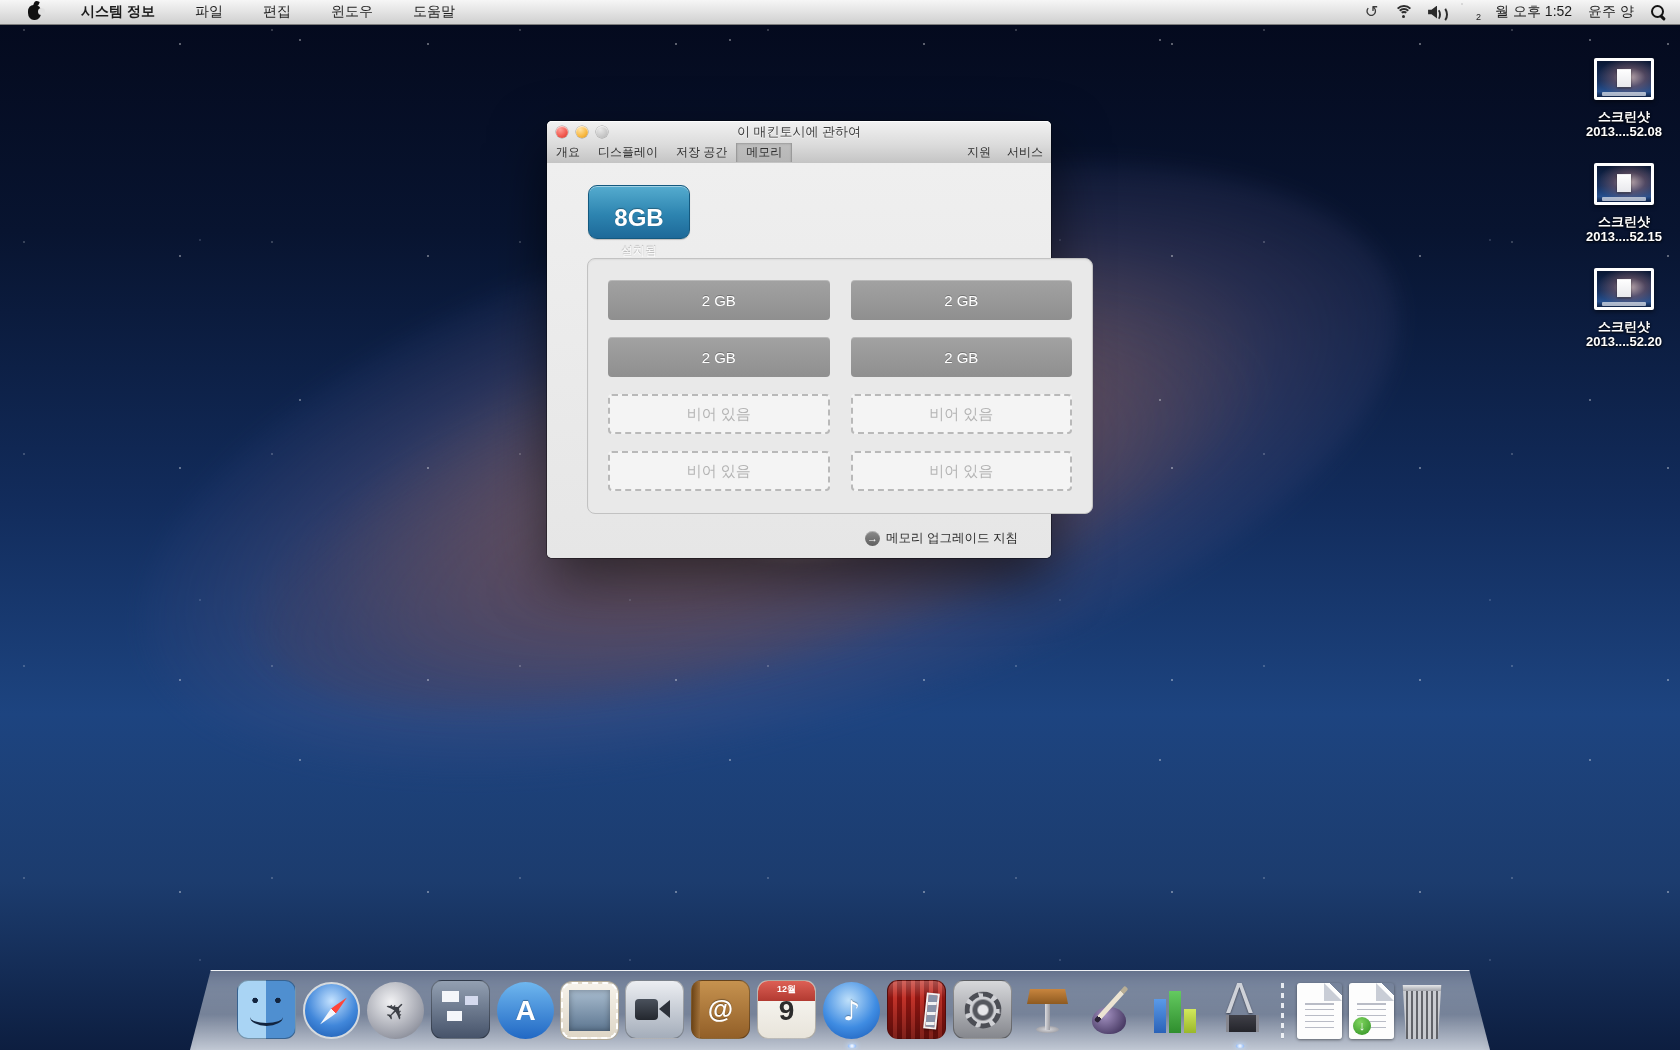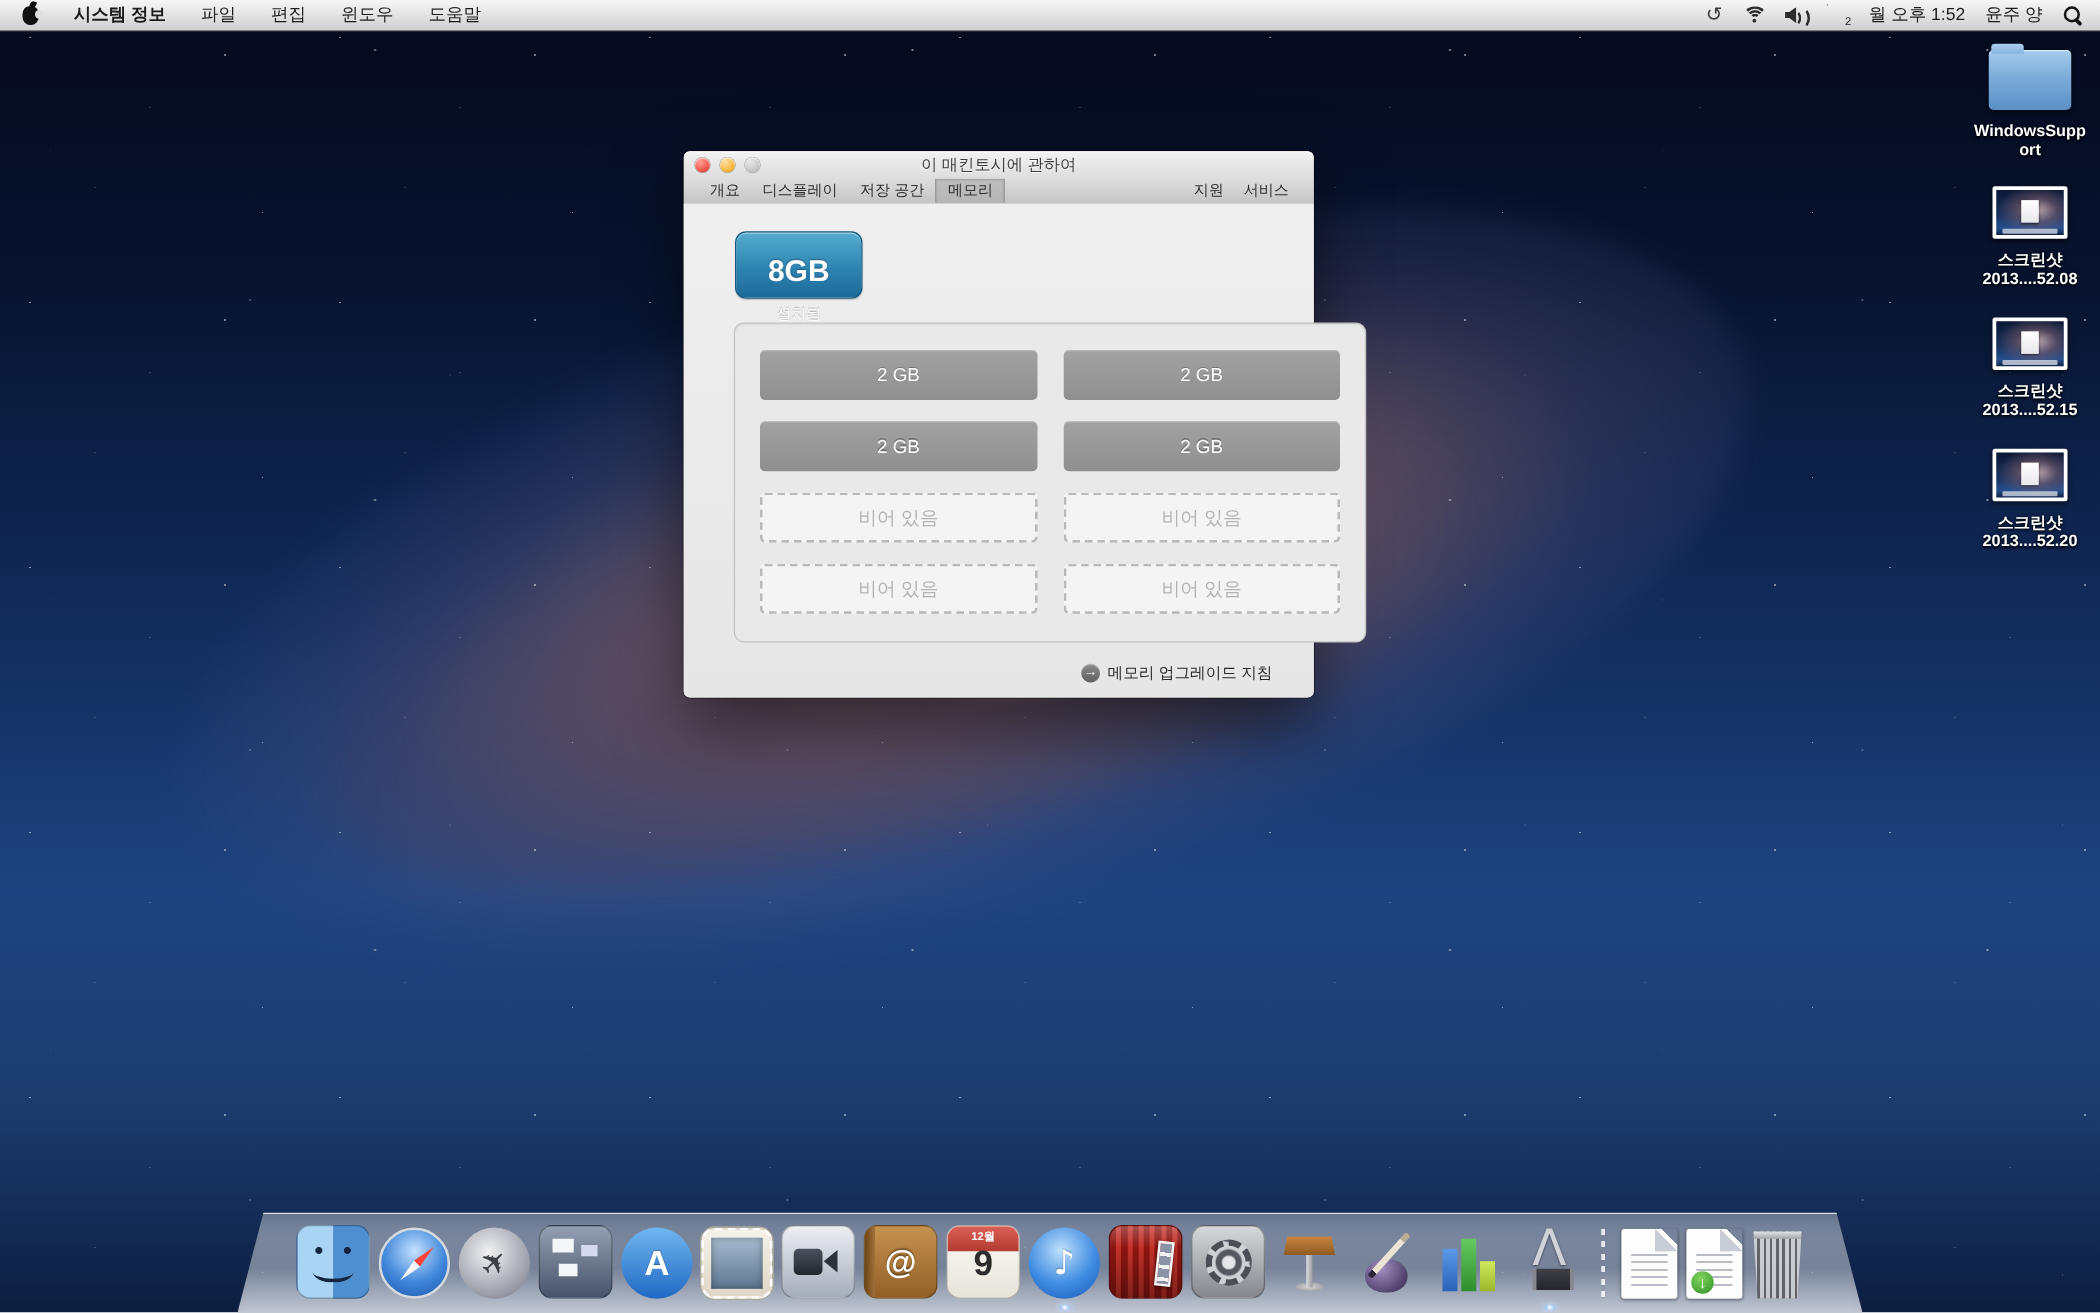--- a/index.html
+++ b/index.html
@@ -28,21 +28,21 @@
   .galaxy-dust{position:absolute;left:240px;top:330px;width:1050px;height:330px;border-radius:50%;
     transform:rotate(-16deg);filter:blur(14px);pointer-events:none;
     background:radial-gradient(ellipse at 45% 58%,rgba(90,55,60,.5) 0%,rgba(90,60,70,.3) 38%,transparent 70%);}
   .galaxy-core{position:absolute;left:700px;top:400px;width:320px;height:150px;border-radius:50%;
     transform:rotate(-16deg);filter:blur(6px);pointer-events:none;
     background:radial-gradient(ellipse,rgba(255,252,248,.95),rgba(240,210,205,.5) 55%,transparent 75%);}
   
   .menubar{position:absolute;top:0;left:0;right:0;height:24px;z-index:60;display:flex;align-items:center;
     background:linear-gradient(180deg,#f6f6f6 0%,#e3e3e3 50%,#cfcfcf 100%);
     border-bottom:1px solid #7d7d7d;font-size:14px;color:#1c1c1c;}
-  .mb-left{display:flex;align-items:center;gap:28px;padding-left:18px;}
+  .mb-left{display:flex;align-items:center;gap:40px;padding-left:28px;}
   .mb-right{margin-left:auto;display:flex;align-items:center;gap:16px;padding-right:14px;}
   .apple{position:relative;width:13px;height:15px;background:#111;border-radius:42% 42% 46% 46%;}
   .apple::before{content:"";position:absolute;top:-4px;left:6px;width:5px;height:5px;background:#111;
     border-radius:60% 0 60% 0;transform:rotate(20deg);}
   .apple::after{content:"";position:absolute;right:-4px;top:3px;width:7px;height:7px;border-radius:50%;background:#e0e0e0;}
   .mb-app{font-weight:bold;}
   .mb-item{cursor:default;}
   .tm-glyph{font-size:16px;line-height:14px;color:#3c3c3c;font-family:"DejaVu Sans",sans-serif;}
   .wifi{position:relative;width:18px;height:14px;}
   .wifi i{position:absolute;border:2px solid transparent;border-top-color:#2b2b2b;border-radius:50%;}
@@ -90,21 +90,21 @@
   .chrome{position:absolute;top:0;left:0;right:0;height:42px;border-radius:5px 5px 0 0;
     background:linear-gradient(180deg,#f2f2f2 0%,#dcdcdc 55%,#c4c4c4 100%);
     border-bottom:1px solid #8f8f8f;box-shadow:inset 0 1px 0 rgba(255,255,255,.8);}
   .titlerow{position:relative;height:22px;display:flex;align-items:center;}
   .lights{position:absolute;left:9px;top:5px;display:flex;gap:8px;}
   .light{width:12px;height:12px;border-radius:50%;box-shadow:inset 0 1px 1px rgba(255,255,255,.7),0 0 0 0.5px rgba(0,0,0,.35);}
   .l-close{background:radial-gradient(circle at 35% 30%,#ff9d96,#f1574c 60%,#c93a30);}
   .l-min{background:radial-gradient(circle at 35% 30%,#ffe2a2,#f8b73e 60%,#d29327);}
   .l-zoom{background:radial-gradient(circle at 35% 30%,#e8e8e8,#c2c2c2 70%,#a8a8a8);}
   .title{flex:1;text-align:center;font-size:13px;color:#3c3c3c;text-shadow:0 1px 0 rgba(255,255,255,.8);}
-  .tabrow{display:flex;align-items:center;height:19px;padding:0 12px;font-size:12px;color:#2e2e2e;}
+  .tabrow{display:flex;align-items:center;height:19px;padding:0 0;font-size:12px;color:#2e2e2e;}
   .tab{padding:1px 9px;cursor:default;}
   .tab.sel{background:linear-gradient(180deg,rgba(0,0,0,.14),rgba(0,0,0,.08));
     border-left:1px solid #9a9a9a;border-right:1px solid #9a9a9a;
     box-shadow:inset 0 1px 2px rgba(0,0,0,.18);}
   .tabspacer{flex:1;}
   .toplink{padding:1px 8px;cursor:default;}
   .win-content{position:absolute;top:42px;left:0;right:0;bottom:0;border-radius:0 0 5px 5px;
     background:linear-gradient(180deg,#efefef,#e6e6e6);}
   .badge{position:absolute;left:41px;top:22px;width:100px;height:52px;border-radius:9px;
     background:linear-gradient(180deg,#55accf 0%,#2d84b0 55%,#1d6999 100%);
@@ -262,27 +262,20 @@
         <span class="flag"></span>
         <span class="flag-sub">2</span>
       </span>
       <span class="mb-item">월 오후 1:52</span>
       <span class="mb-item">윤주 양</span>
       <span class="mag"></span>
     </div>
   </div>
 
   <div class="desk-icons">
-    <div class="dicon">
-      <div class="folder"></div>
-      <div class="lbl">
-        <div>WindowsSupp</div>
-        <div>ort</div>
-      </div>
-    </div>
     <div class="gap1"></div>
     <div class="dicon">
       <div class="shot">
           <div class="mini"></div>
         </div>
       <div class="lbl">
         <div>스크린샷</div>
         <div>2013....52.08</div>
       </div>
     </div>

